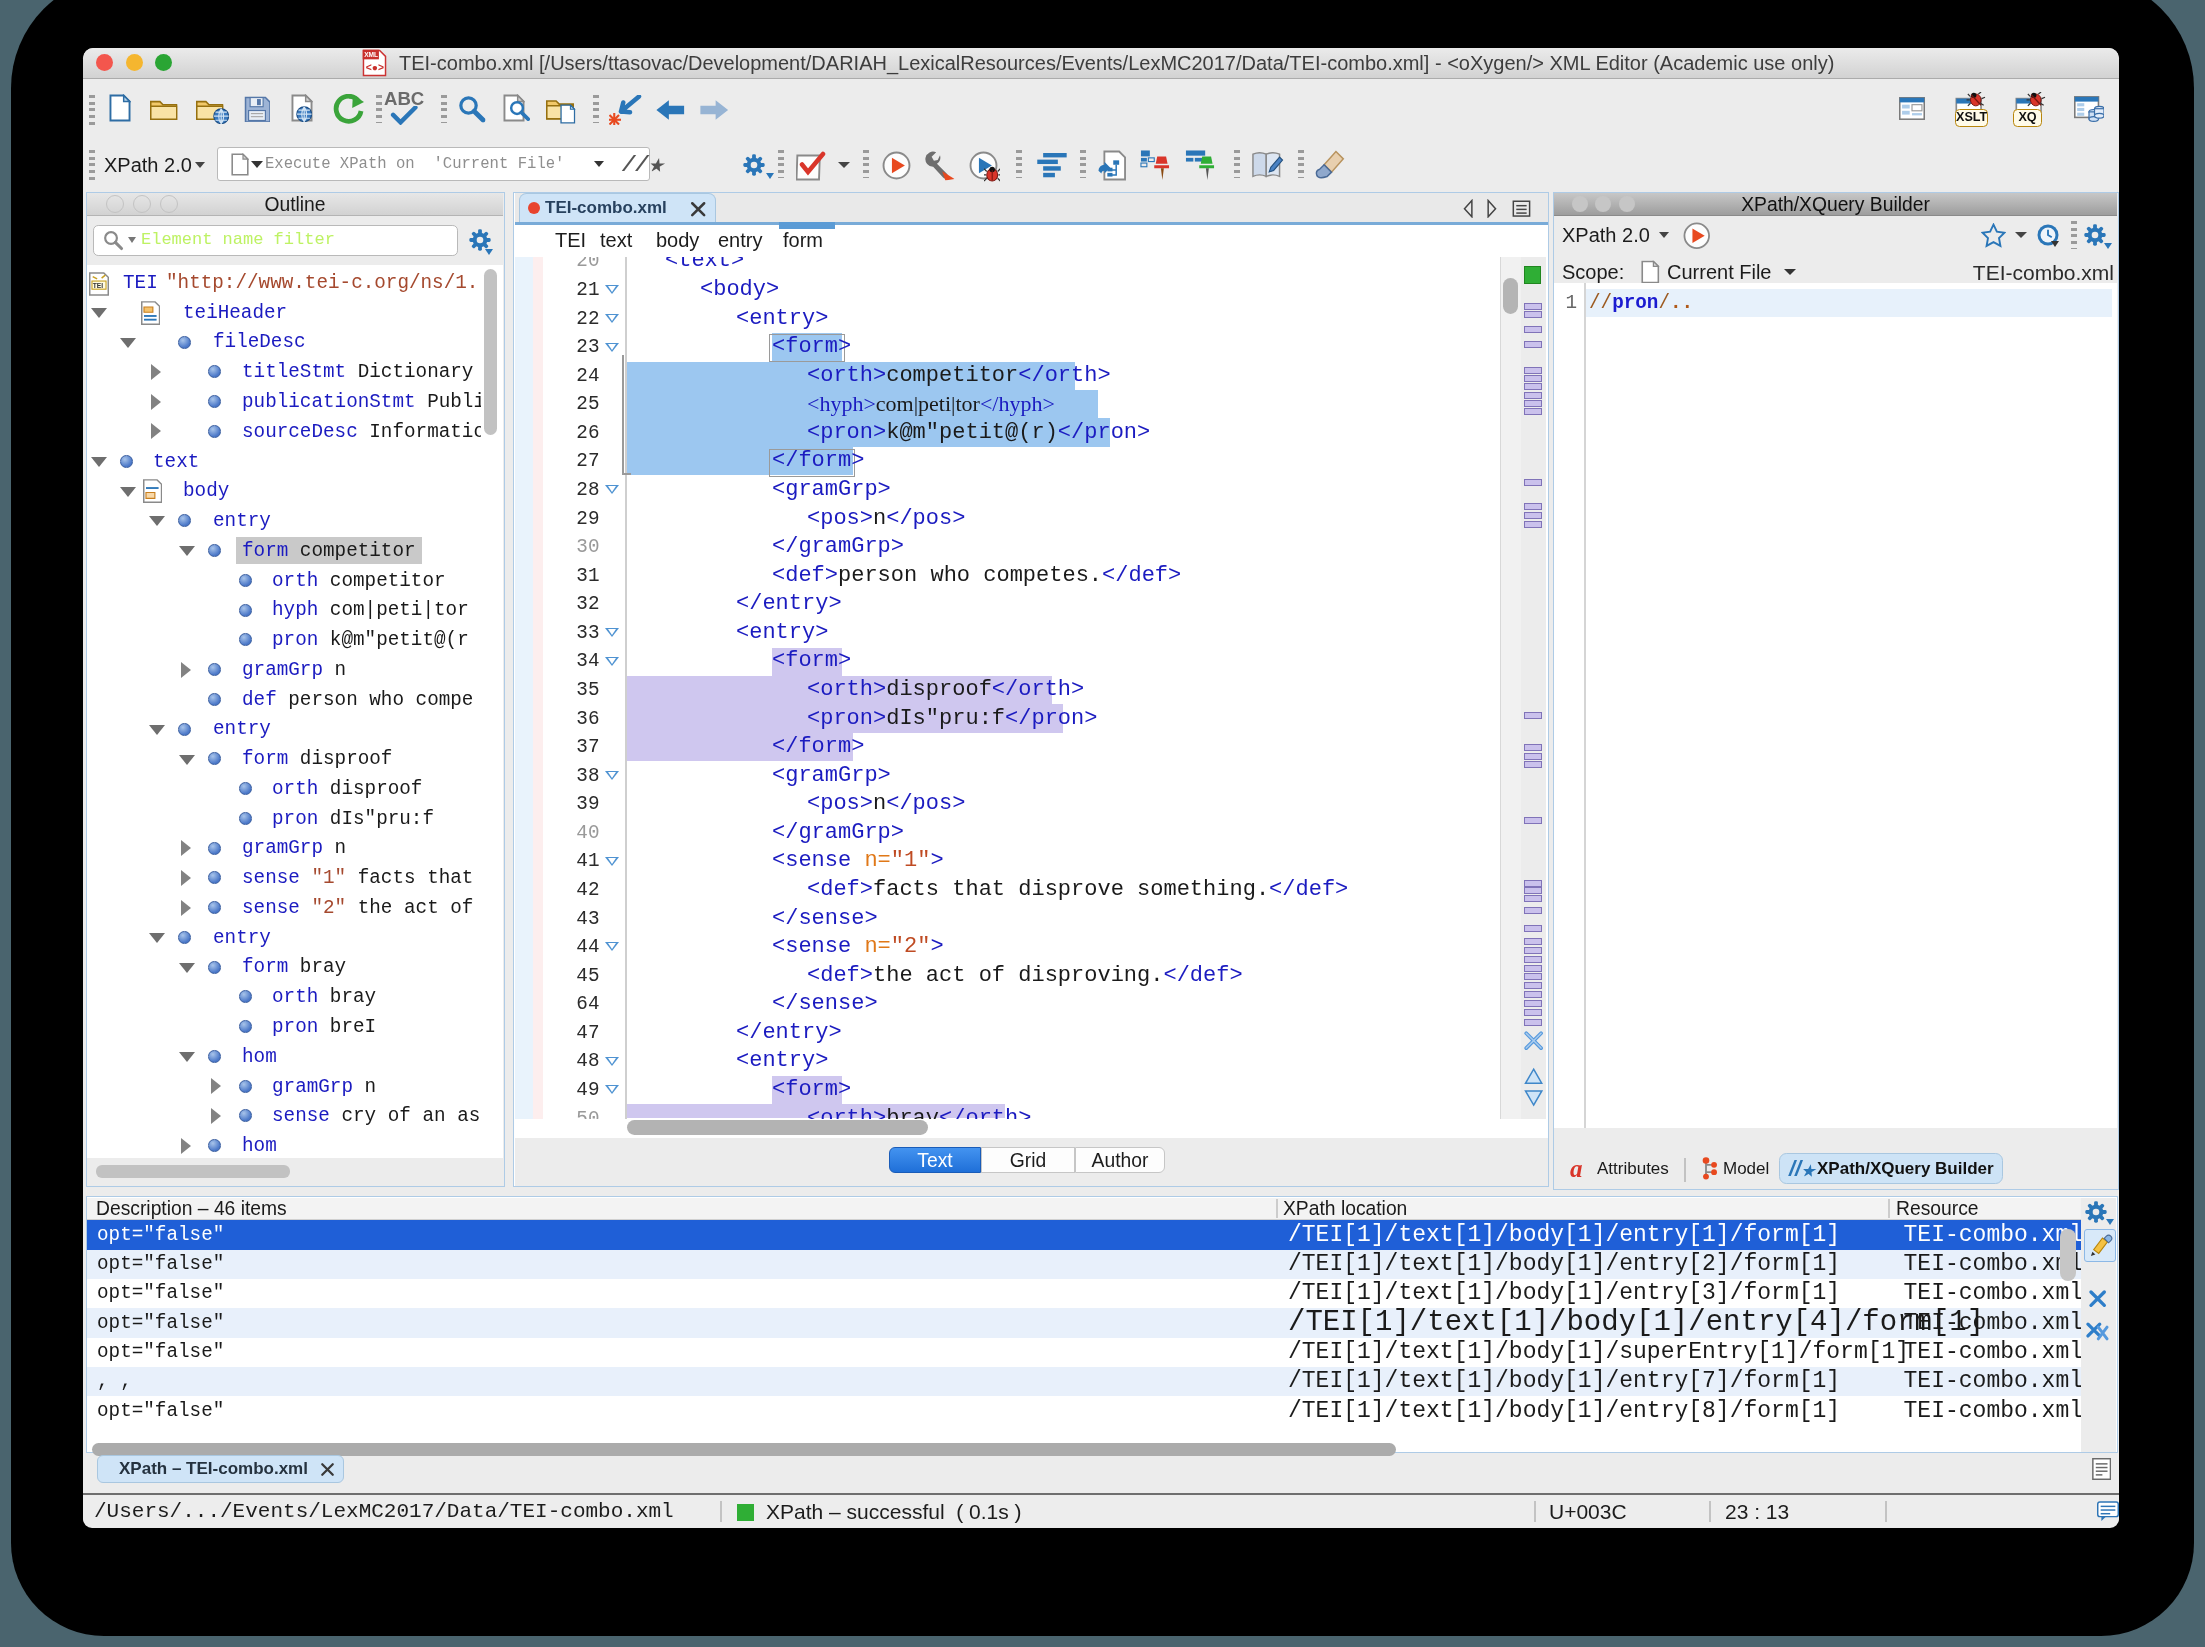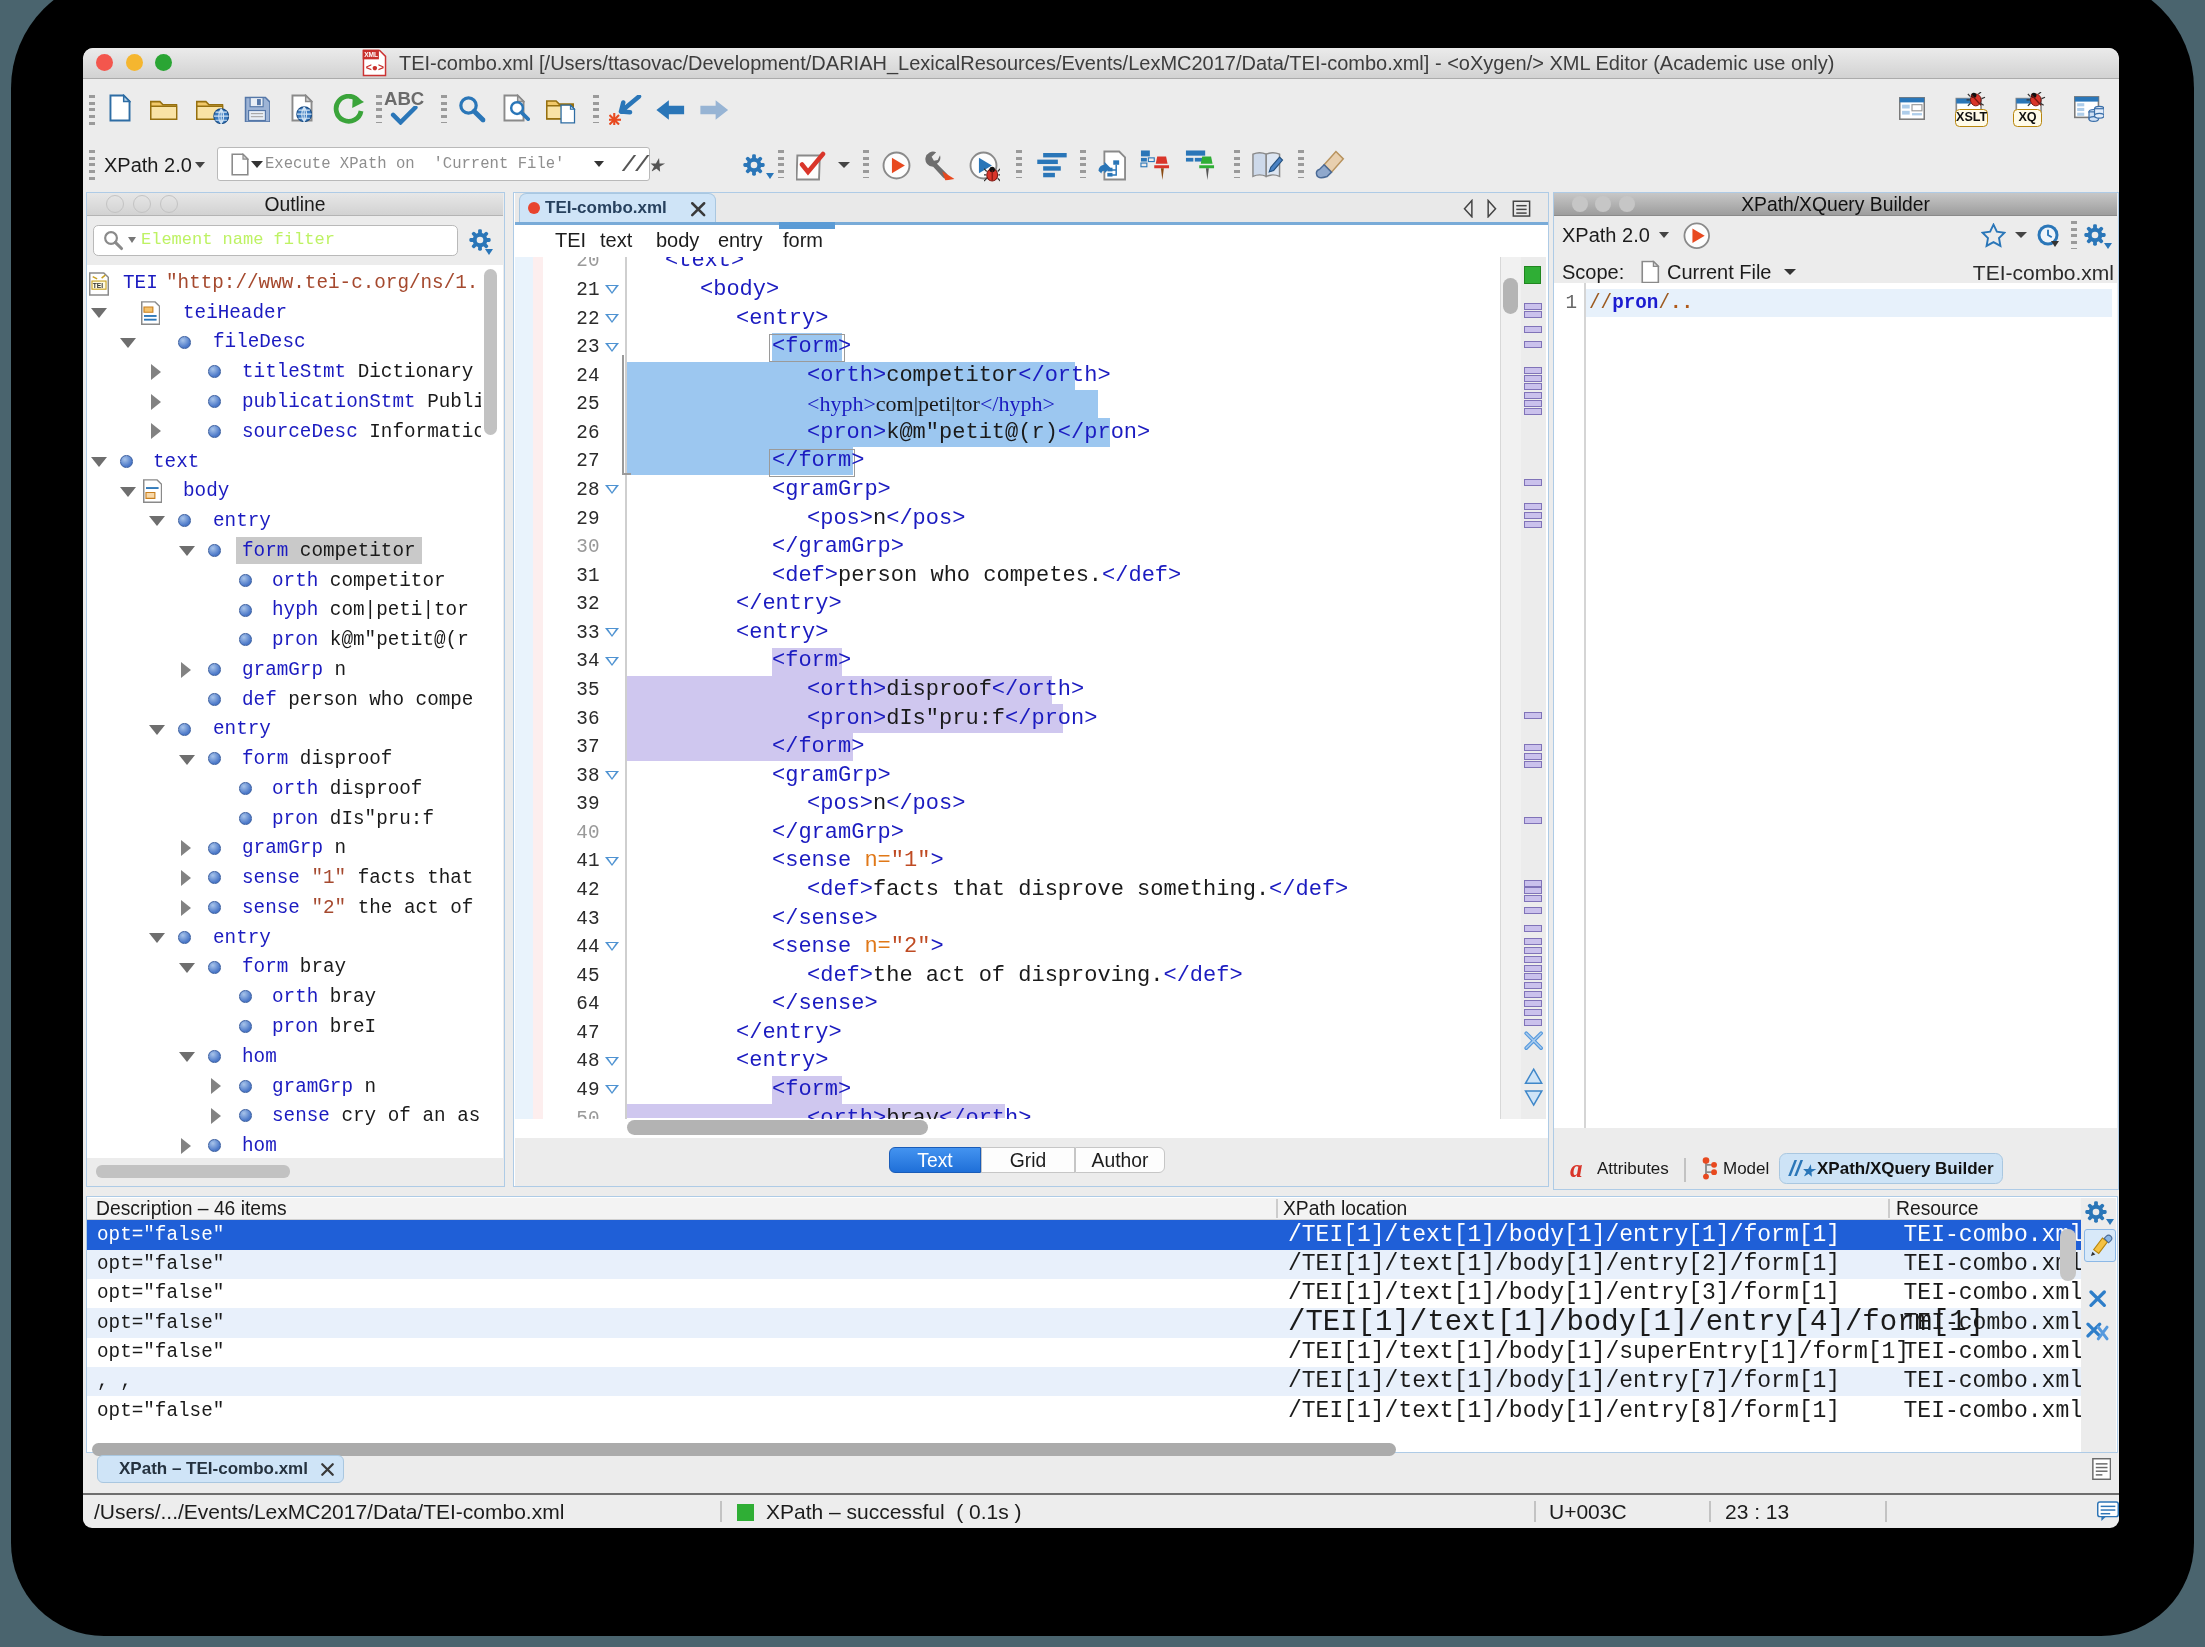--- a/index.html
+++ b/index.html
@@ -730,21 +730,21 @@
 </svg>
 <svg class="abs" style="left:2092px;top:1458px" width="19.3" height="22" viewBox="0 0 26 30">
  <rect x="1" y="1" width="24" height="28" fill="#fff" stroke="#6a6a6a" stroke-width="2"></rect>
  <line x1="5" y1="8" x2="21" y2="8" stroke="#6a6a6a" stroke-width="2"></line>
  <line x1="5" y1="13" x2="21" y2="13" stroke="#6a6a6a" stroke-width="2"></line>
  <line x1="5" y1="18" x2="21" y2="18" stroke="#6a6a6a" stroke-width="2"></line>
  <line x1="5" y1="23" x2="14" y2="23" stroke="#6a6a6a" stroke-width="2"></line>
 </svg>
 <div class="abs" style="left:83px;top:1493px;width:2036px;height:2.2px;background:#6e6e6e;"></div>
 <div class="abs statusbar"></div>
-<div class="abs" style="left:94px;top:1496px;height:31px;line-height:31px;font-size:21px;color:#1c1c1c;">/Users/.../Events/LexMC2017/Data/TEI-combo.xml</div>
+<div class="abs" style="left:94px;top:1496px;height:31px;line-height:31px;font-size:21px;color:#1c1c1c;font-family:Liberation Mono, monospace;">/Users/.../Events/LexMC2017/Data/TEI-combo.xml</div>
 <div class="abs" style="left:720px;top:1501px;width:1.5px;height:21px;background:#c3c3c3;"></div>
 <div class="abs" style="left:737px;top:1504px;width:17px;height:17px;background:#2fae35;"></div>
 <div class="abs" style="left:766px;top:1496px;height:31px;line-height:31px;font-size:21px;color:#1c1c1c;">XPath – successful &nbsp;( 0.1s )</div>
 <div class="abs" style="left:1534px;top:1501px;width:1.5px;height:21px;background:#c3c3c3;"></div>
 <div class="abs" style="left:1549px;top:1496px;height:31px;line-height:31px;font-size:21px;color:#1c1c1c;">U+003C</div>
 <div class="abs" style="left:1709px;top:1501px;width:1.5px;height:21px;background:#c3c3c3;"></div>
 <div class="abs" style="left:1725px;top:1496px;height:31px;line-height:31px;font-size:21px;color:#1c1c1c;">23 : 13</div>
 <div class="abs" style="left:1885px;top:1501px;width:1.5px;height:21px;background:#c3c3c3;"></div>
 <svg class="abs" style="left:2097px;top:1501px" width="22" height="21" viewBox="0 0 30 28">
   <rect x="1" y="1" width="28" height="20" rx="3" fill="#fff" stroke="#2e75b6" stroke-width="2"></rect>

